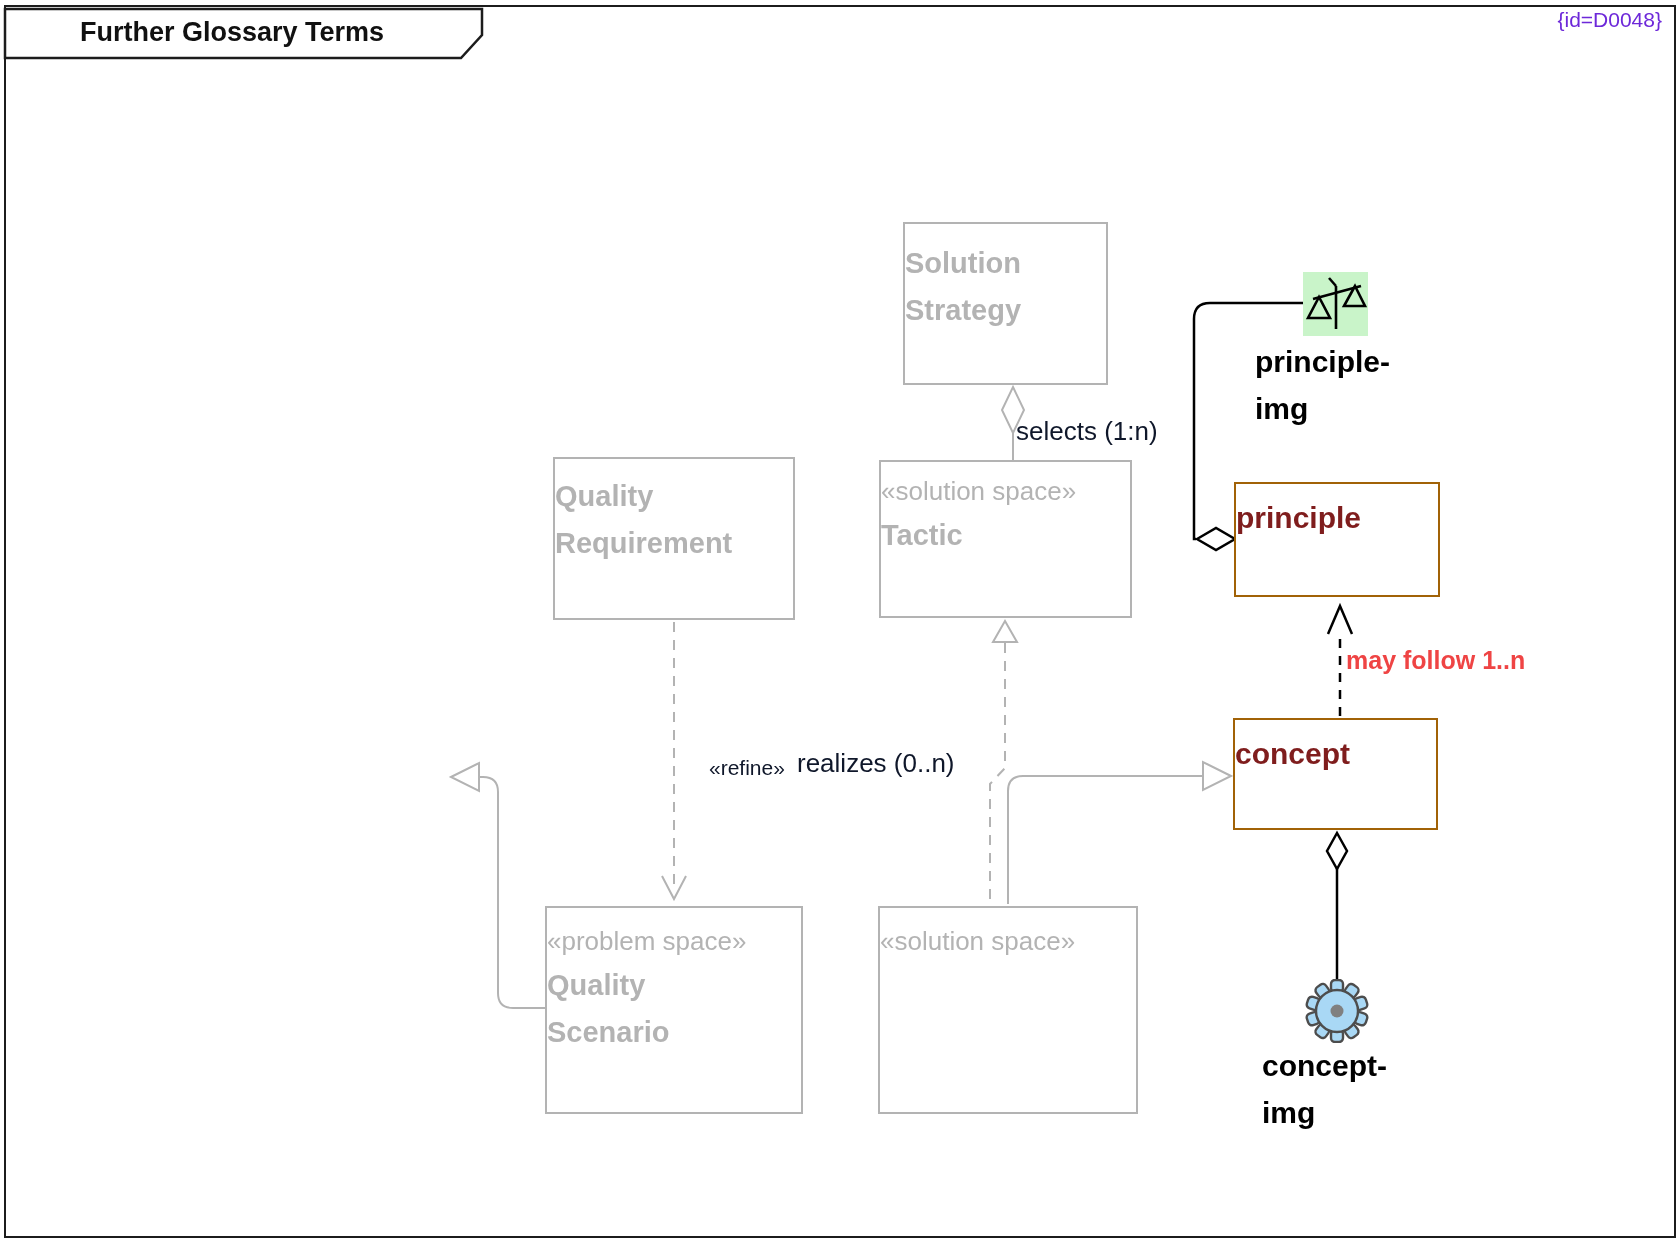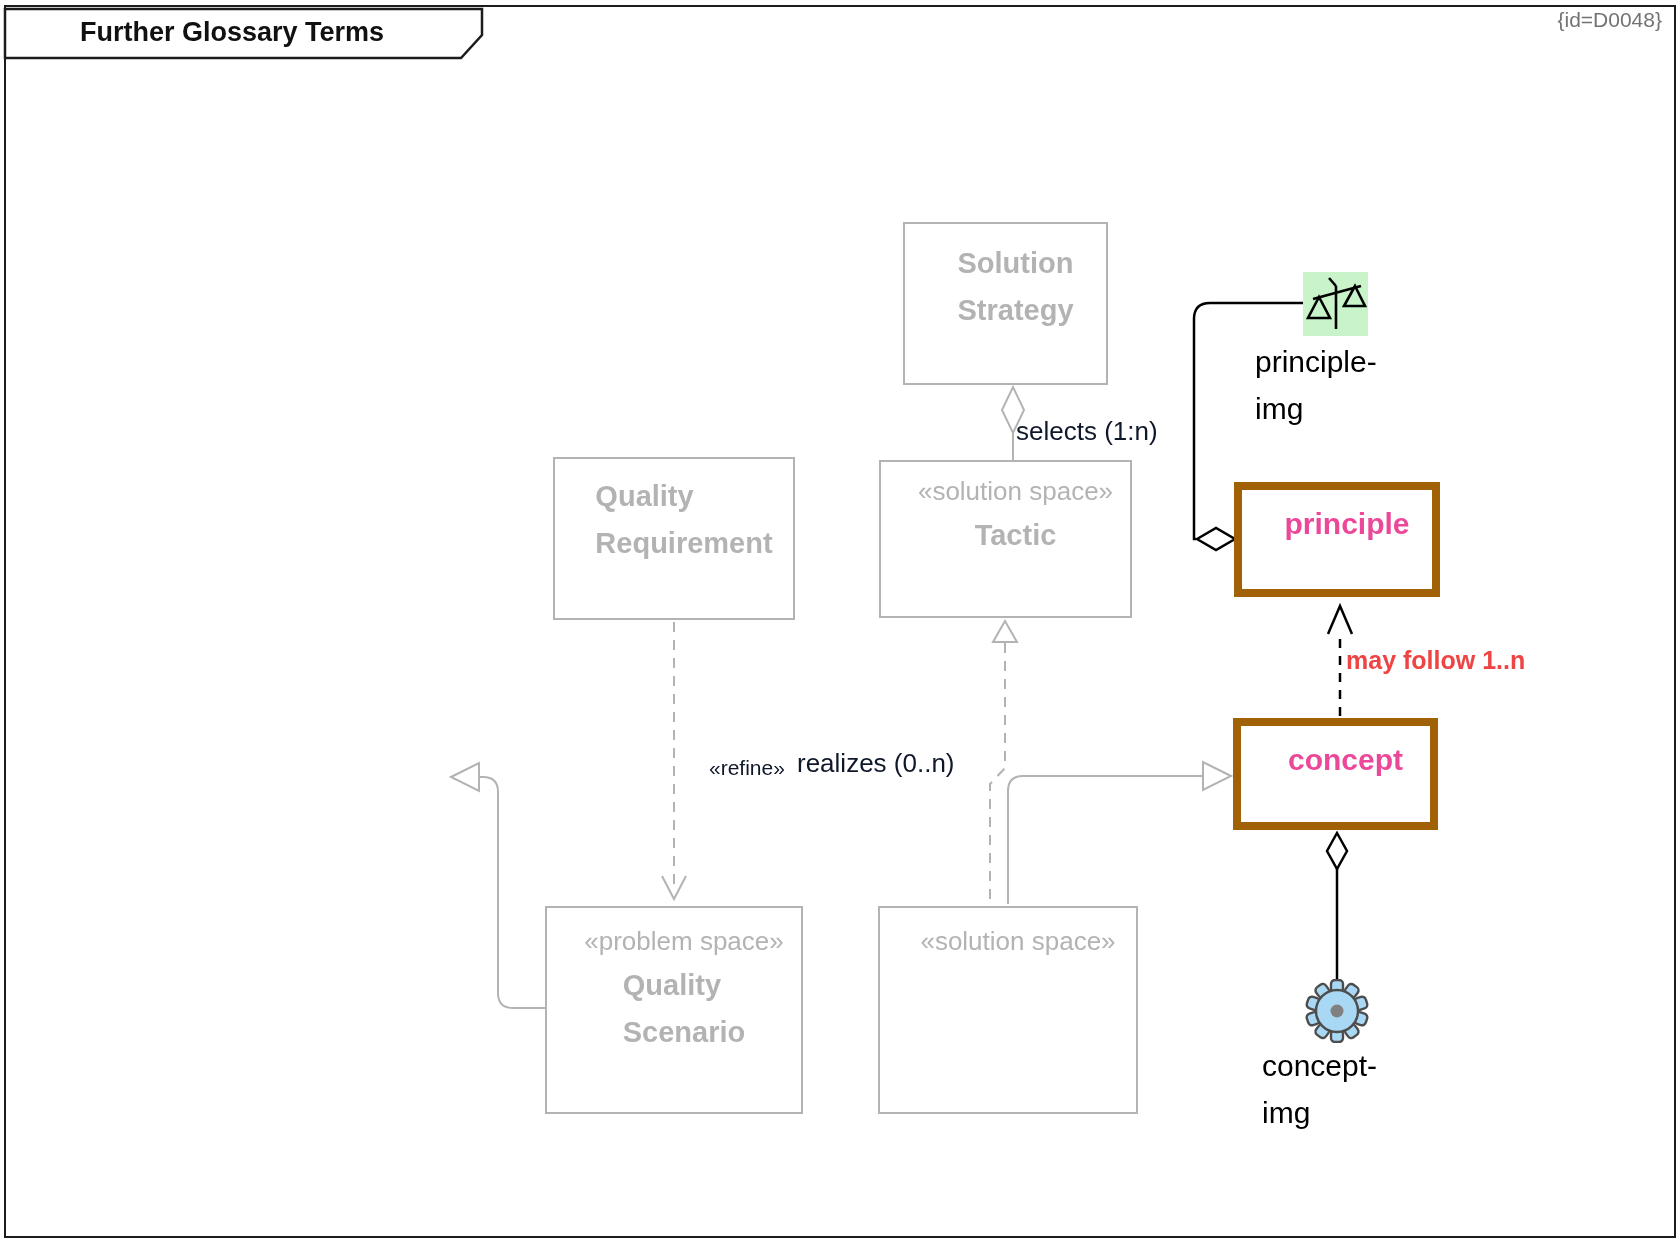--- a/index.html
+++ b/index.html
@@ -9,37 +9,37 @@
   }
   .frame-border{
     position:absolute;left:4px;top:5px;right:4px;bottom:6px;
     border:2px solid #1c1c1c;
   }
   svg.overlay{position:absolute;left:0;top:0;width:1680px;height:1260px;}
   .title-text{
     position:absolute;left:80px;top:17px;font-size:27px;font-weight:600;color:#111;
   }
   .id-label{
-    position:absolute;right:18px;top:8px;font-size:21px;color:#737373;
+    position:absolute;right:18px;top:8px;font-size:21px;color:#6d28d9;
   }
   .node{
     position:absolute;background:#fff;box-sizing:border-box;
-    display:flex;flex-direction:column;align-items:center;padding-left:20px;
+    display:flex;flex-direction:column;align-items:flex-start;
   }
   .node.muted{border:2px solid #b3b3b3;color:#b3b3b3;}
-  .node.strong{border:8px solid #a16207;color:#ec4899;}
+  .node.strong{border:2px solid #a16207;color:#7f1d1d;}
   .stereo{font-size:26px;font-weight:400;line-height:42px;}
   .name-block{font-weight:700;font-size:29px;line-height:47px;text-align:left;}
   .node.strong .name-block{font-size:30px;}
   .edge-label{position:absolute;white-space:nowrap;}
   .edge-label.muted{color:#0f172a;font-size:26px;}
   .edge-label.small{font-size:21px;}
   .edge-label.ink{color:#ef4444;font-size:25px;font-weight:bold;}
   .img-label{
-    position:absolute;font-weight:400;font-size:30px;line-height:47px;color:#000;
+    position:absolute;font-weight:700;font-size:30px;line-height:47px;color:#000;
   }
   .icon-box{position:absolute;}
   .green-bg{background:#c9f4c9;}
   .bottom-bar{
     position:absolute;left:0;top:1255px;width:1107px;height:5px;background:#3b53a5;
   }
 </style>
 </head>
 <body>
 

